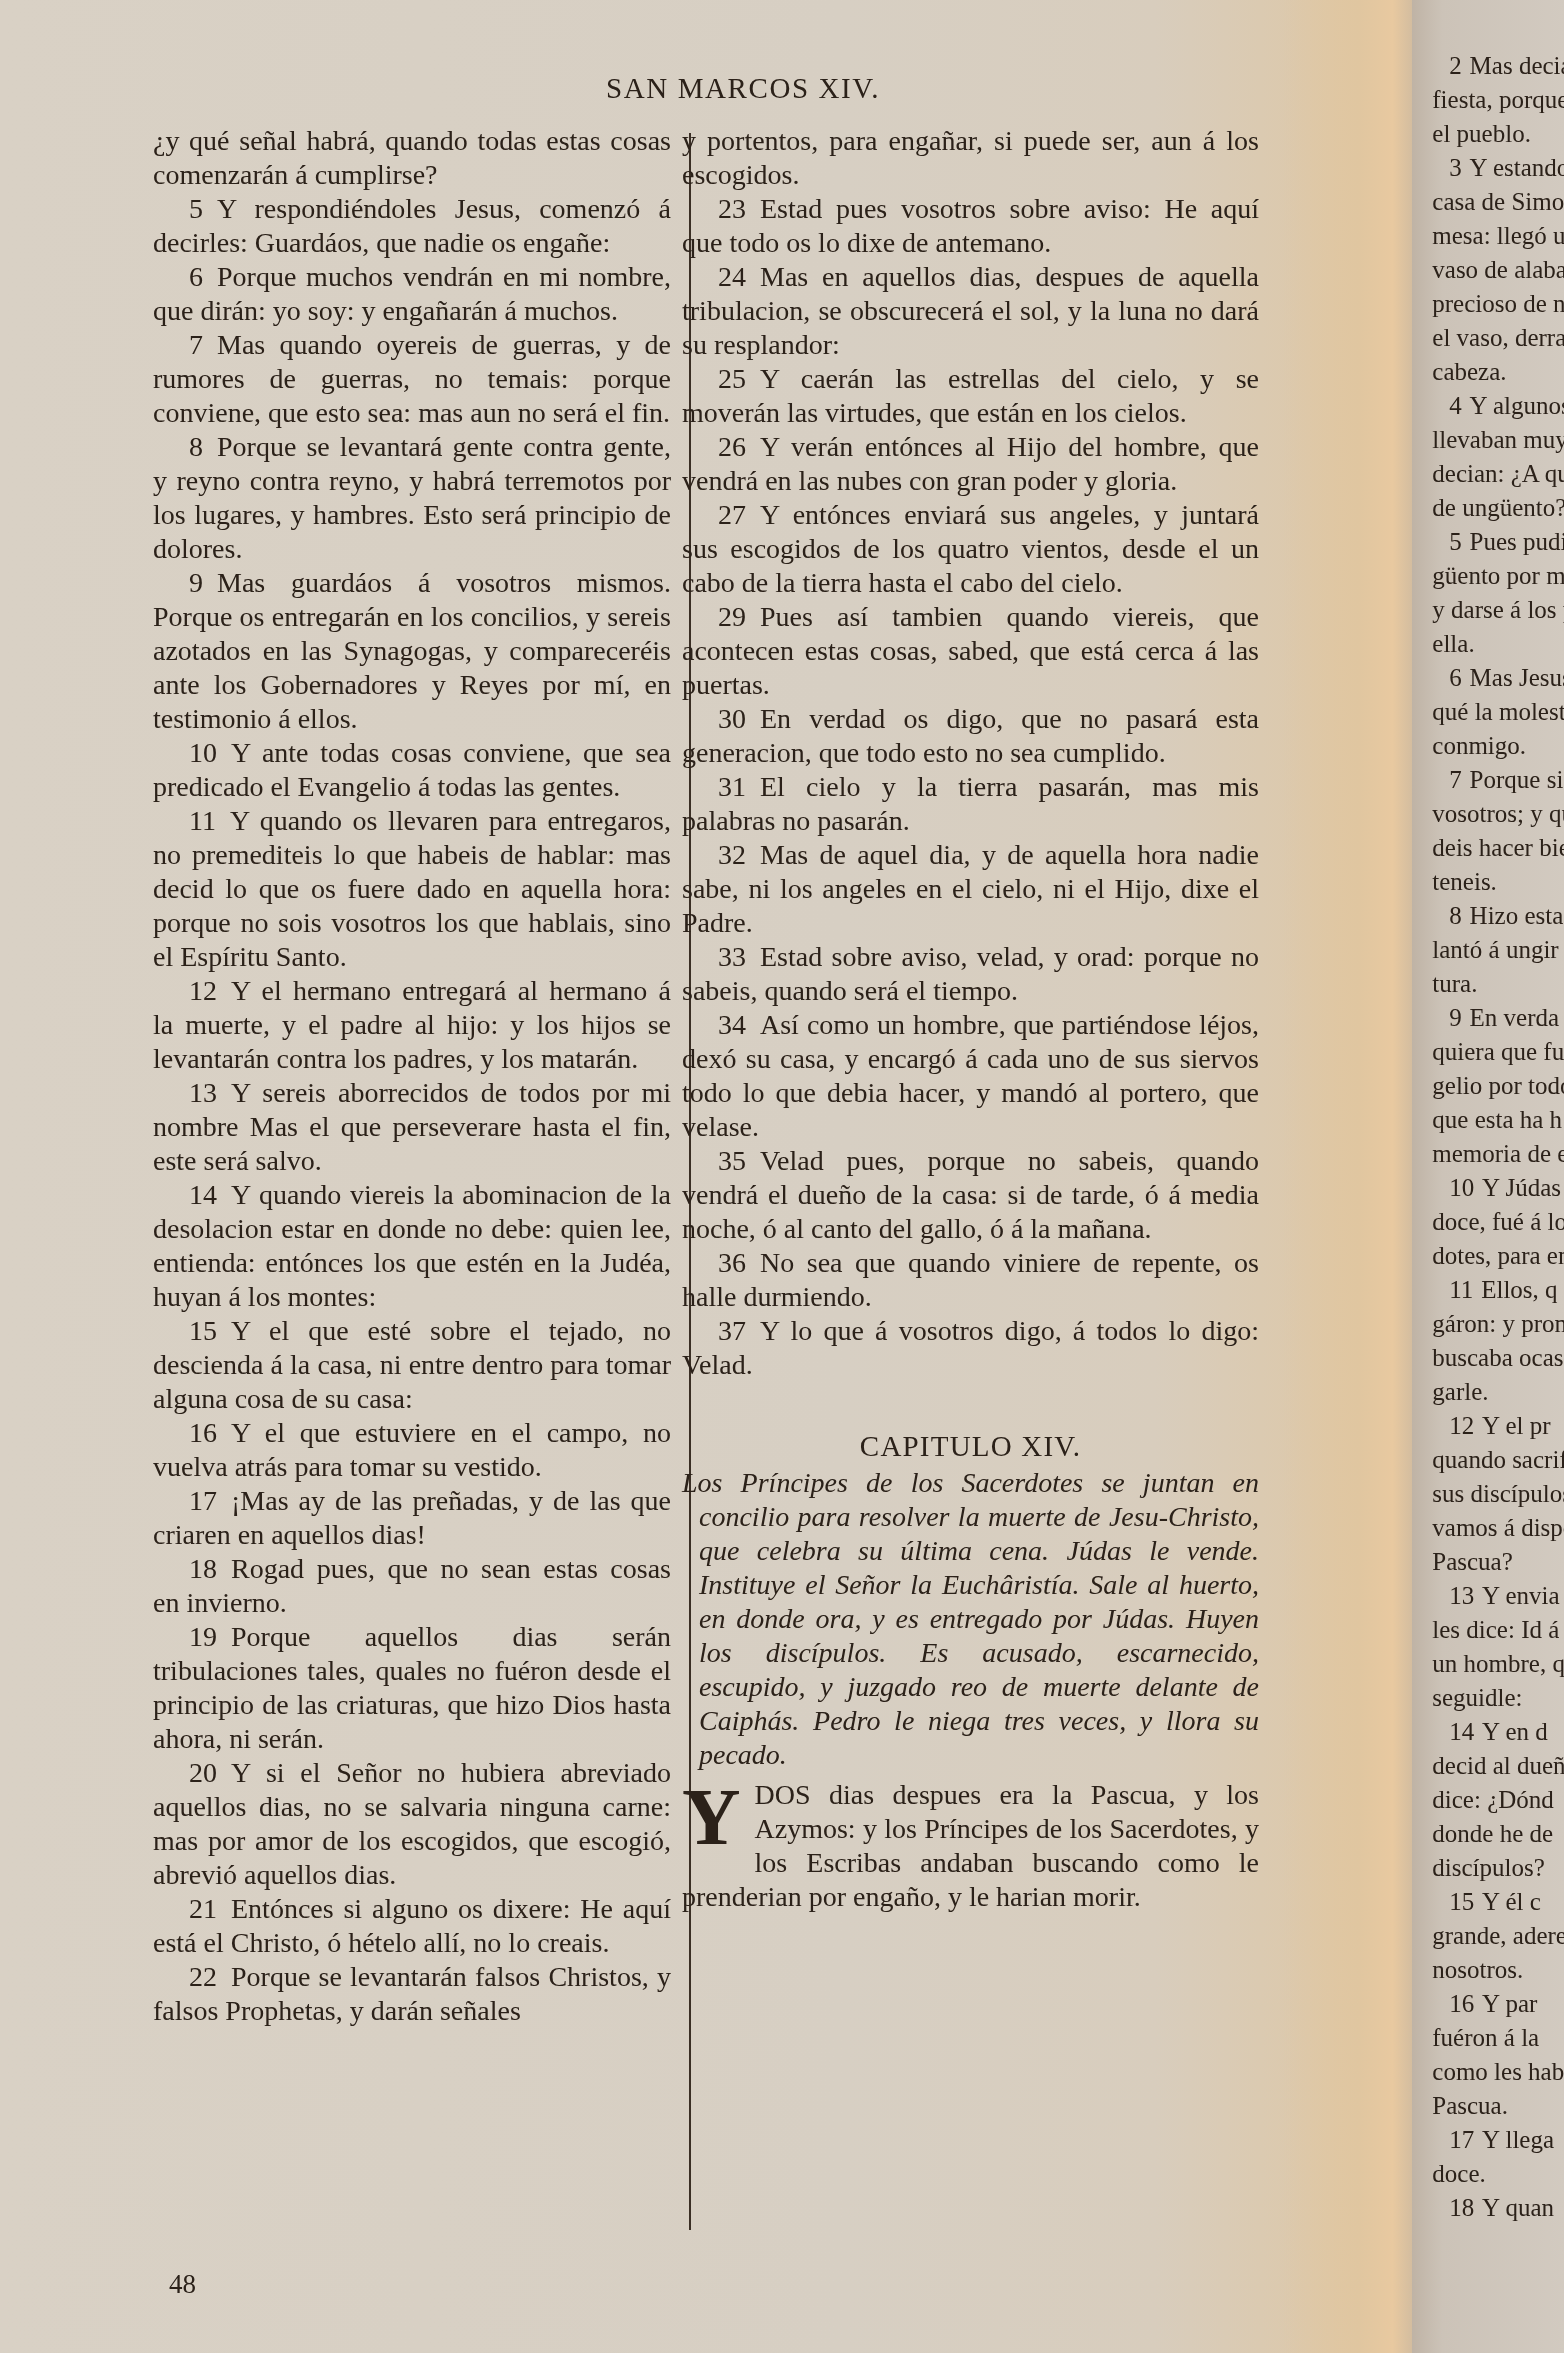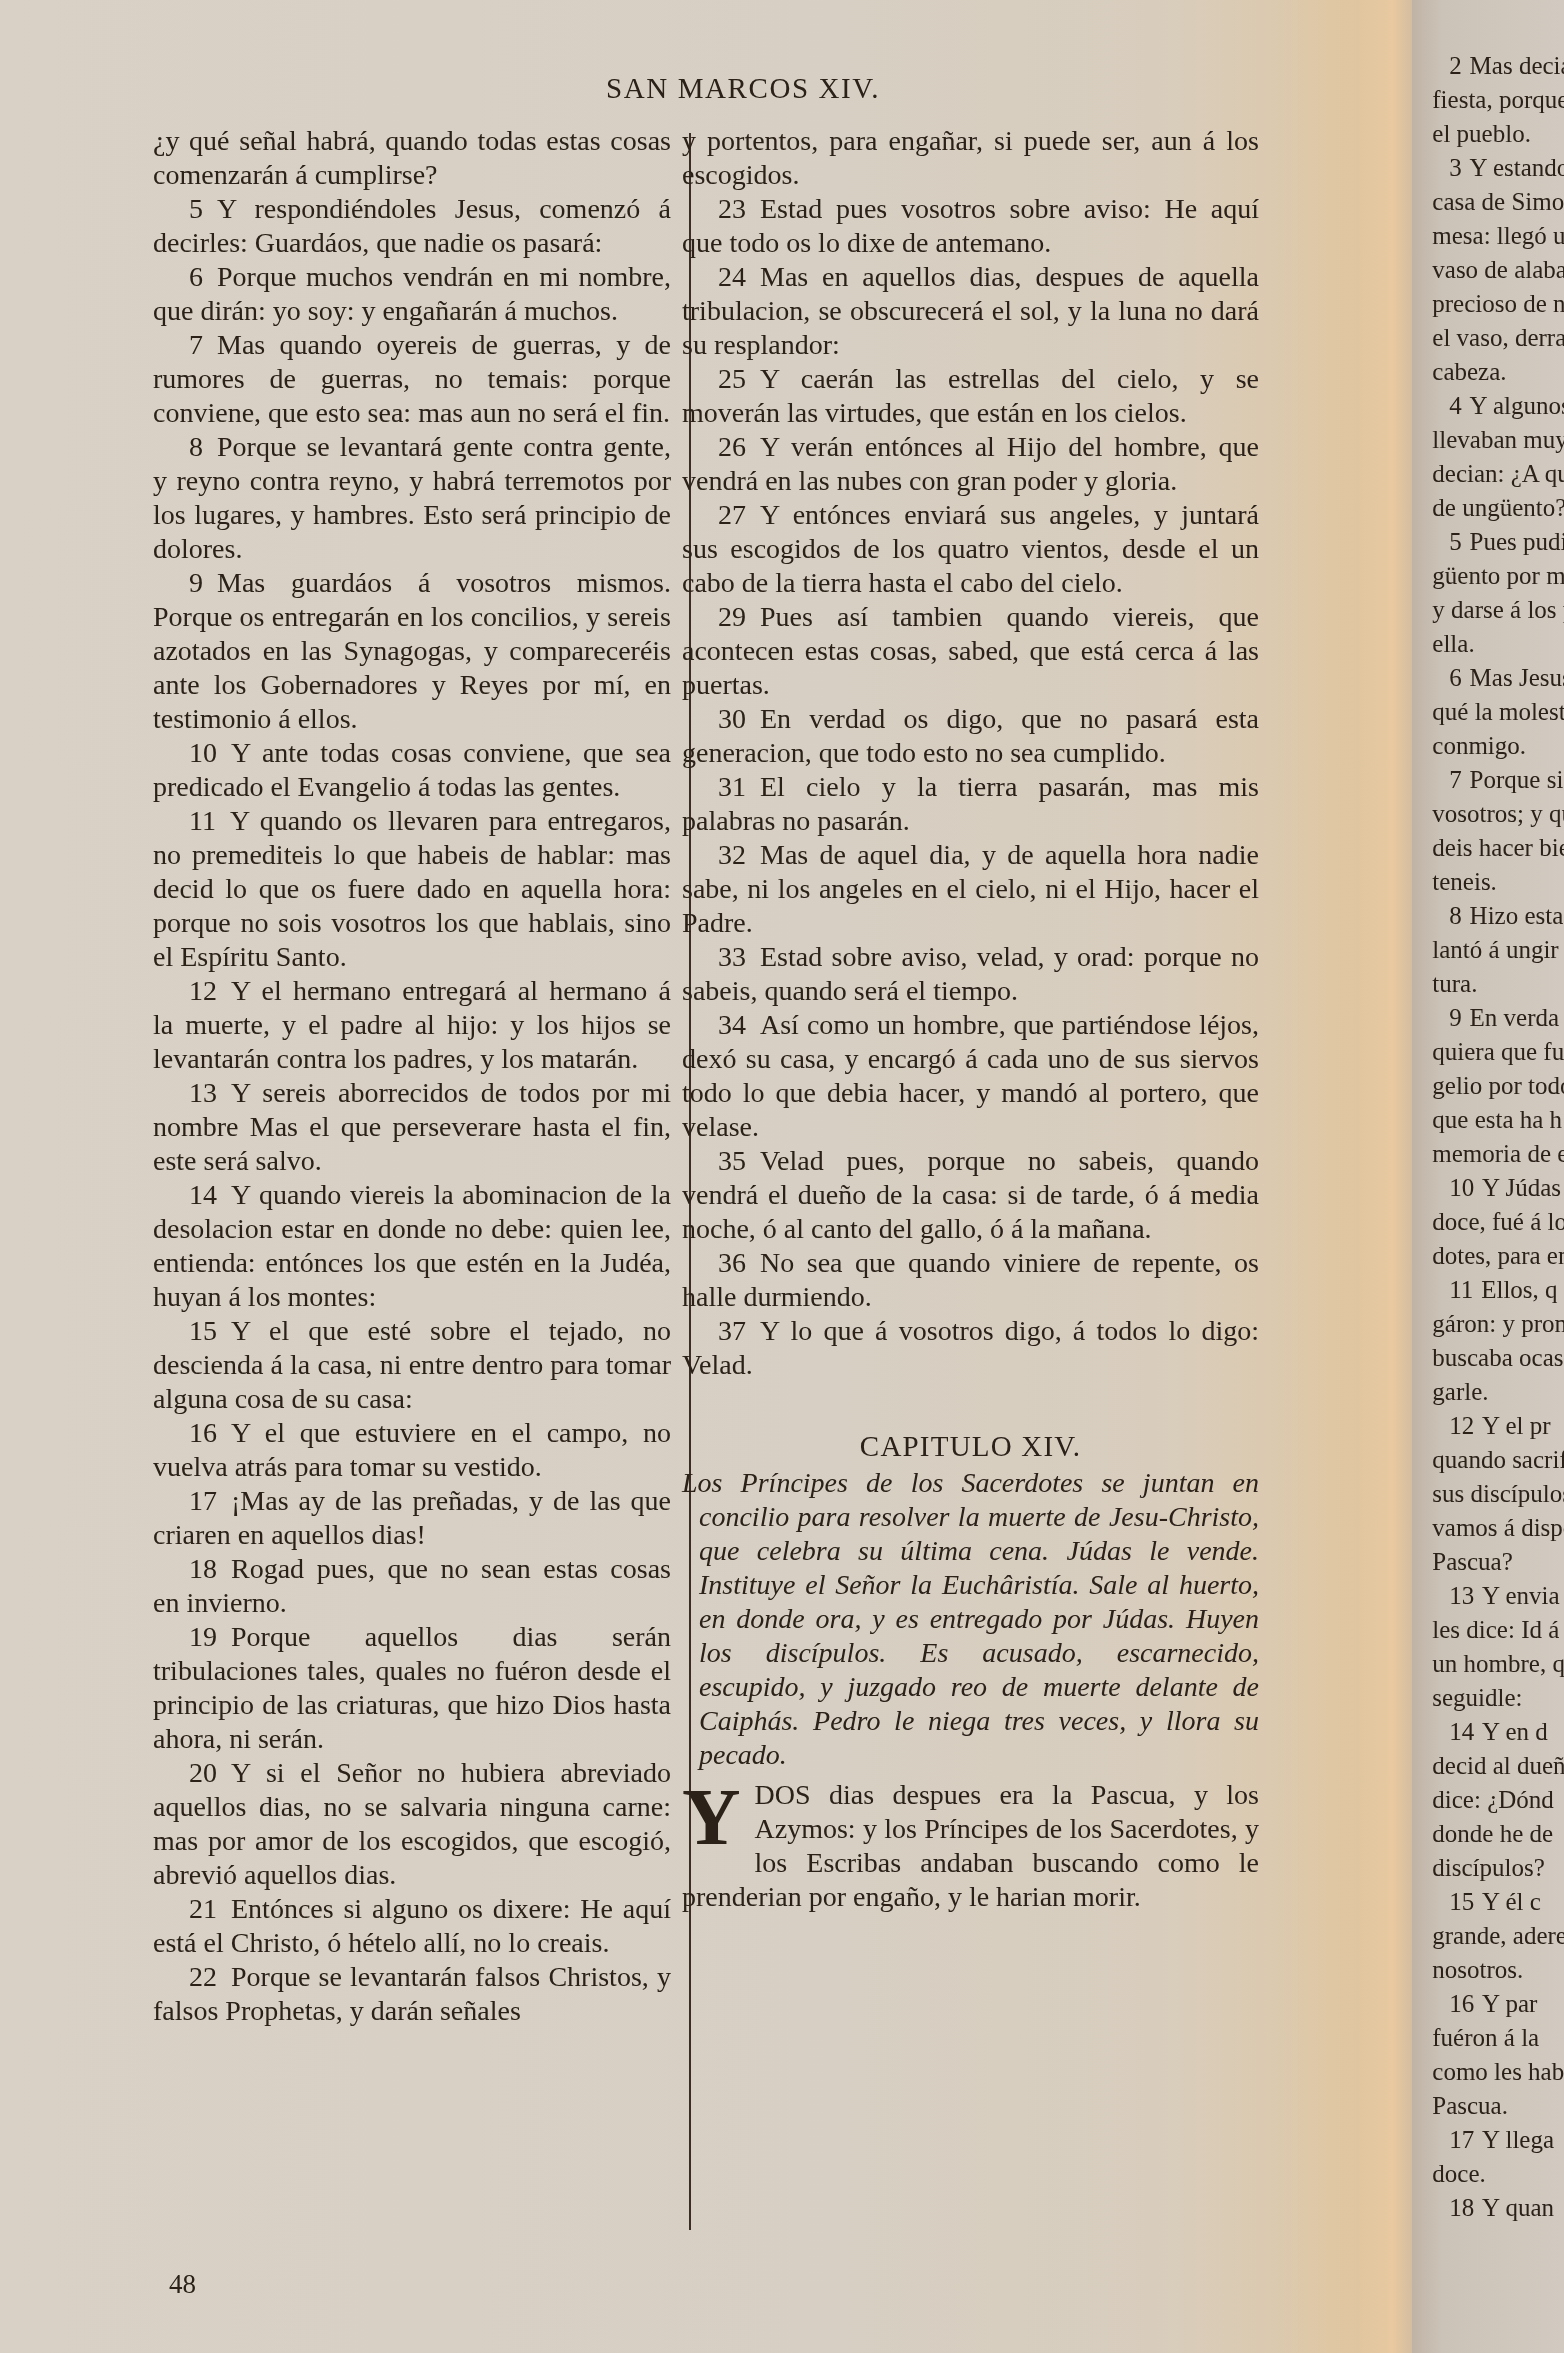--- a/index.html
+++ b/index.html
@@ -63,21 +63,21 @@
   .facing-line.vstart { padding-left: 17px; }
 </style>
 </head>
 <body>
 
 <div class="page">
   <div class="running-head">SAN MARCOS XIV.</div>
 
   <div class="col col-left" id="col-left">
       <p class="verse"><span>¿y qué señal habrá, quando todas estas cosas comenzarán á cumplirse?</span></p>
-      <p class="verse indent"><span>5</span> <span>Y respondiéndoles Jesus, comenzó á decirles: Guardáos, que nadie os pasará:</span></p>
+      <p class="verse indent"><span>5</span> <span>Y respondiéndoles Jesus, comenzó á decirles: Guardáos, que nadie os engañe:</span></p>
       <p class="verse indent"><span>6</span> <span>Porque muchos vendrán en mi nombre, que dirán: yo soy: y engañarán á muchos.</span></p>
       <p class="verse indent"><span>7</span> <span>Mas quando oyereis de guerras, y de rumores de guerras, no temais: porque conviene, que esto sea: mas aun no será el fin.</span></p>
       <p class="verse indent"><span>8</span> <span>Porque se levantará gente contra gente, y reyno contra reyno, y habrá terremotos por los lugares, y hambres. Esto será principio de dolores.</span></p>
       <p class="verse indent"><span>9</span> <span>Mas guardáos á vosotros mismos. Porque os entregarán en los concilios, y sereis azotados en las Synagogas, y compareceréis ante los Gobernadores y Reyes por mí, en testimonio á ellos.</span></p>
       <p class="verse indent"><span>10</span> <span>Y ante todas cosas conviene, que sea predicado el Evangelio á todas las gentes.</span></p>
       <p class="verse indent"><span>11</span> <span>Y quando os llevaren para entregaros, no premediteis lo que habeis de hablar: mas decid lo que os fuere dado en aquella hora: porque no sois vosotros los que hablais, sino el Espíritu Santo.</span></p>
       <p class="verse indent"><span>12</span> <span>Y el hermano entregará al hermano á la muerte, y el padre al hijo: y los hijos se levantarán contra los padres, y los matarán.</span></p>
       <p class="verse indent"><span>13</span> <span>Y sereis aborrecidos de todos por mi nombre Mas el que perseverare hasta el fin, este será salvo.</span></p>
       <p class="verse indent"><span>14</span> <span>Y quando viereis la abominacion de la desolacion estar en donde no debe: quien lee, entienda: entónces los que estén en la Judéa, huyan á los montes:</span></p>
       <p class="verse indent"><span>15</span> <span>Y el que esté sobre el tejado, no descienda á la casa, ni entre dentro para tomar alguna cosa de su casa:</span></p>
@@ -96,21 +96,21 @@
     <div id="col-right">
         <p class="verse"><span>y portentos, para engañar, si puede ser, aun á los escogidos.</span></p>
         <p class="verse indent"><span>23</span> <span>Estad pues vosotros sobre aviso: He aquí que todo os lo dixe de antemano.</span></p>
         <p class="verse indent"><span>24</span> <span>Mas en aquellos dias, despues de aquella tribulacion, se obscurecerá el sol, y la luna no dará su resplandor:</span></p>
         <p class="verse indent"><span>25</span> <span>Y caerán las estrellas del cielo, y se moverán las virtudes, que están en los cielos.</span></p>
         <p class="verse indent"><span>26</span> <span>Y verán entónces al Hijo del hombre, que vendrá en las nubes con gran poder y gloria.</span></p>
         <p class="verse indent"><span>27</span> <span>Y entónces enviará sus angeles, y juntará sus escogidos de los quatro vientos, desde el un cabo de la tierra hasta el cabo del cielo.</span></p>
         <p class="verse indent"><span>29</span> <span>Pues así tambien quando viereis, que acontecen estas cosas, sabed, que está cerca á las puertas.</span></p>
         <p class="verse indent"><span>30</span> <span>En verdad os digo, que no pasará esta generacion, que todo esto no sea cumplido.</span></p>
         <p class="verse indent"><span>31</span> <span>El cielo y la tierra pasarán, mas mis palabras no pasarán.</span></p>
-        <p class="verse indent"><span>32</span> <span>Mas de aquel dia, y de aquella hora nadie sabe, ni los angeles en el cielo, ni el Hijo, hacer el Padre.</span></p>
+        <p class="verse indent"><span>32</span> <span>Mas de aquel dia, y de aquella hora nadie sabe, ni los angeles en el cielo, ni el Hijo, dixe el Padre.</span></p>
         <p class="verse indent"><span>33</span> <span>Estad sobre aviso, velad, y orad: porque no sabeis, quando será el tiempo.</span></p>
         <p class="verse indent"><span>34</span> <span>Así como un hombre, que partiéndose léjos, dexó su casa, y encargó á cada uno de sus siervos todo lo que debia hacer, y mandó al portero, que velase.</span></p>
         <p class="verse indent"><span>35</span> <span>Velad pues, porque no sabeis, quando vendrá el dueño de la casa: si de tarde, ó á media noche, ó al canto del gallo, ó á la mañana.</span></p>
         <p class="verse indent"><span>36</span> <span>No sea que quando viniere de repente, os halle durmiendo.</span></p>
         <p class="verse indent"><span>37</span> <span>Y lo que á vosotros digo, á todos lo digo: Velad.</span></p>
       </div>
     <div class="chapter-title">CAPITULO XIV.</div>
     <p class="summary">Los Príncipes de los Sacerdotes se juntan en concilio para resolver la muerte de Jesu-Christo, que celebra su última cena. Júdas le vende. Instituye el Señor la Euchâristía. Sale al huerto, en donde ora, y es entregado por Júdas. Huyen los discípulos. Es acusado, escarnecido, escupido, y juzgado reo de muerte delante de Caiphás. Pedro le niega tres veces, y llora su pecado.</p>
     <p class="verse opening">
       <span class="dropcap">Y</span>

